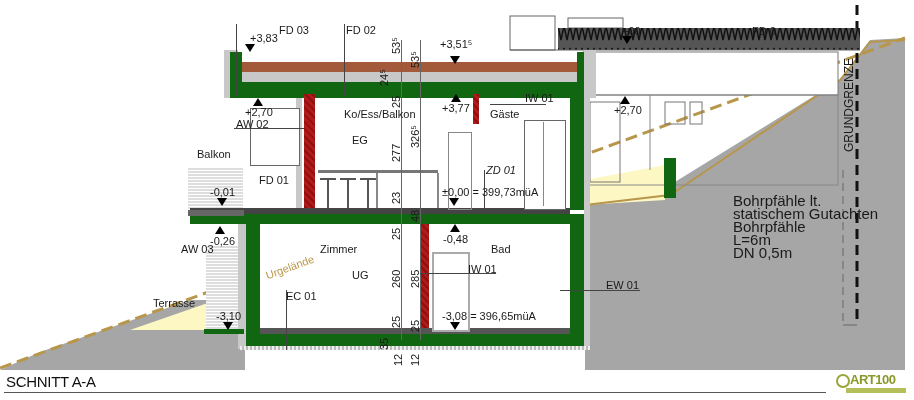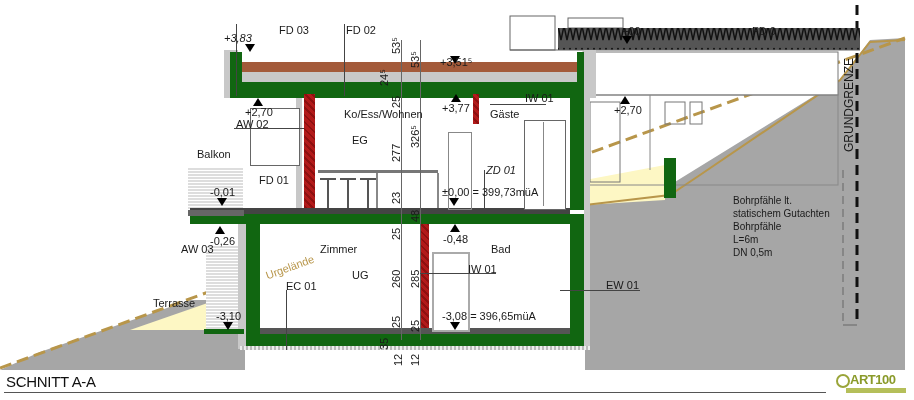--- a/index.html
+++ b/index.html
@@ -119,24 +119,24 @@
 <div class="thin" style="left:401px;top:40px;width:1px;height:300px;background:#666;"></div>
 <div class="thin" style="left:420px;top:40px;width:1px;height:300px;background:#666;"></div>
 <div class="thin" style="left:286px;top:290px;width:1px;height:60px;"></div>
 <div class="thin" style="left:484px;top:170px;width:1px;height:40px;"></div>
 <div class="thin" style="left:234px;top:128px;width:70px;height:1px;"></div>
 <div class="thin" style="left:420px;top:273px;width:76px;height:1px;"></div>
 <div class="thin" style="left:560px;top:290px;width:80px;height:1px;"></div>
 <div class="thin" style="left:490px;top:104px;width:56px;height:1px;"></div>
 
 <div class="tri-dn" style="left:245px;top:44px;"></div>
-<span class="lbl" style="left:224px;top:32px;font-style:italic;">+3,83</span>
+<span class="lbl" style="left:250px;top:32px;">+3,83</span>
 
 <div class="tri-dn" style="left:450px;top:56px;"></div>
-<span class="lbl" style="left:440px;top:56px;">+3,51⁵</span>
+<span class="lbl" style="left:440px;top:38px;">+3,51⁵</span>
 
 <div class="tri-up" style="left:253px;top:98px;"></div>
 <span class="lbl" style="left:245px;top:106px;">+2,70</span>
 
 <div class="tri-up" style="left:451px;top:94px;"></div>
 <span class="lbl" style="left:442px;top:102px;">+3,77</span>
 
 <div class="tri-up" style="left:620px;top:96px;"></div>
 <span class="lbl" style="left:614px;top:104px;">+2,70</span>
 
@@ -163,24 +163,24 @@
 
 <span class="lbl" style="left:279px;top:24px;">FD 03</span>
 <span class="lbl" style="left:346px;top:24px;">FD 02</span>
 <span class="lbl" style="left:752px;top:25px;">FD 0</span>
 <span class="lbl" style="left:236px;top:118px;">AW 02</span>
 <span class="lbl" style="left:259px;top:174px;">FD 01</span>
 <span class="lbl" style="left:525px;top:92px;">IW 01</span>
 <span class="lbl" style="left:486px;top:164px;font-style:italic;">ZD 01</span>
 <span class="lbl" style="left:181px;top:243px;">AW 03</span>
 <span class="lbl" style="left:468px;top:263px;">IW 01</span>
-<span class="lbl" style="left:286px;top:280px;text-align:center;">EC 01</span>
+<span class="lbl" style="left:286px;top:290px;text-align:center;">EC 01</span>
 <span class="lbl" style="left:606px;top:279px;">EW 01</span>
 
-<span class="lbl" style="left:344px;top:108px;">Ko/Ess/Wohnen</span>
+<span class="lbl" style="left:344px;top:108px;">Ko/Ess/Balkon</span>
 <span class="lbl" style="left:352px;top:134px;">EG</span>
 <span class="lbl" style="left:490px;top:108px;">Gäste</span>
 <span class="lbl" style="left:197px;top:148px;">Balkon</span>
 <span class="lbl" style="left:320px;top:243px;">Zimmer</span>
 <span class="lbl" style="left:352px;top:269px;">UG</span>
 <span class="lbl" style="left:491px;top:243px;text-align:center;">Bad</span>
 <span class="lbl" style="left:153px;top:297px;">Terrasse</span>
 
 <span class="vlbl" style="left:390px;top:54px;">53⁵</span>
 <span class="vlbl" style="left:409px;top:68px;">53⁵</span>
@@ -195,21 +195,21 @@
 <span class="vlbl" style="left:409px;top:288px;">285</span>
 <span class="vlbl" style="left:390px;top:328px;">25</span>
 <span class="vlbl" style="left:409px;top:332px;">25</span>
 <span class="vlbl" style="left:378px;top:350px;">35</span>
 <span class="vlbl" style="left:392px;top:366px;">12</span>
 <span class="vlbl" style="left:409px;top:366px;">12</span>
 
 <span class="abs" style="left:264px;top:270px;font-size:11px;color:#b8964a;transform:rotate(-20deg);transform-origin:left top;white-space:nowrap;">Urgelände</span>
 <span class="vlbl" style="left:843px;top:152px;font-size:12px;">GRUNDGRENZE</span>
 
-<div class="abs" style="left:733px;top:194px;font-size:10px;line-height:13px;color:#1a1a1a;">
+<div class="abs" style="left:733px;top:194px;font-size:15px;line-height:13px;color:#1a1a1a;">
   <div>Bohrpfähle lt.</div>
   <div>statischem Gutachten</div>
   <div>Bohrpfähle</div>
   <div>L=6m</div>
   <div>DN 0,5m</div>
 </div>
 
 <span class="footer-title">SCHNITT A-A</span>
 <div class="footer-line"></div>
 <div class="logo">

